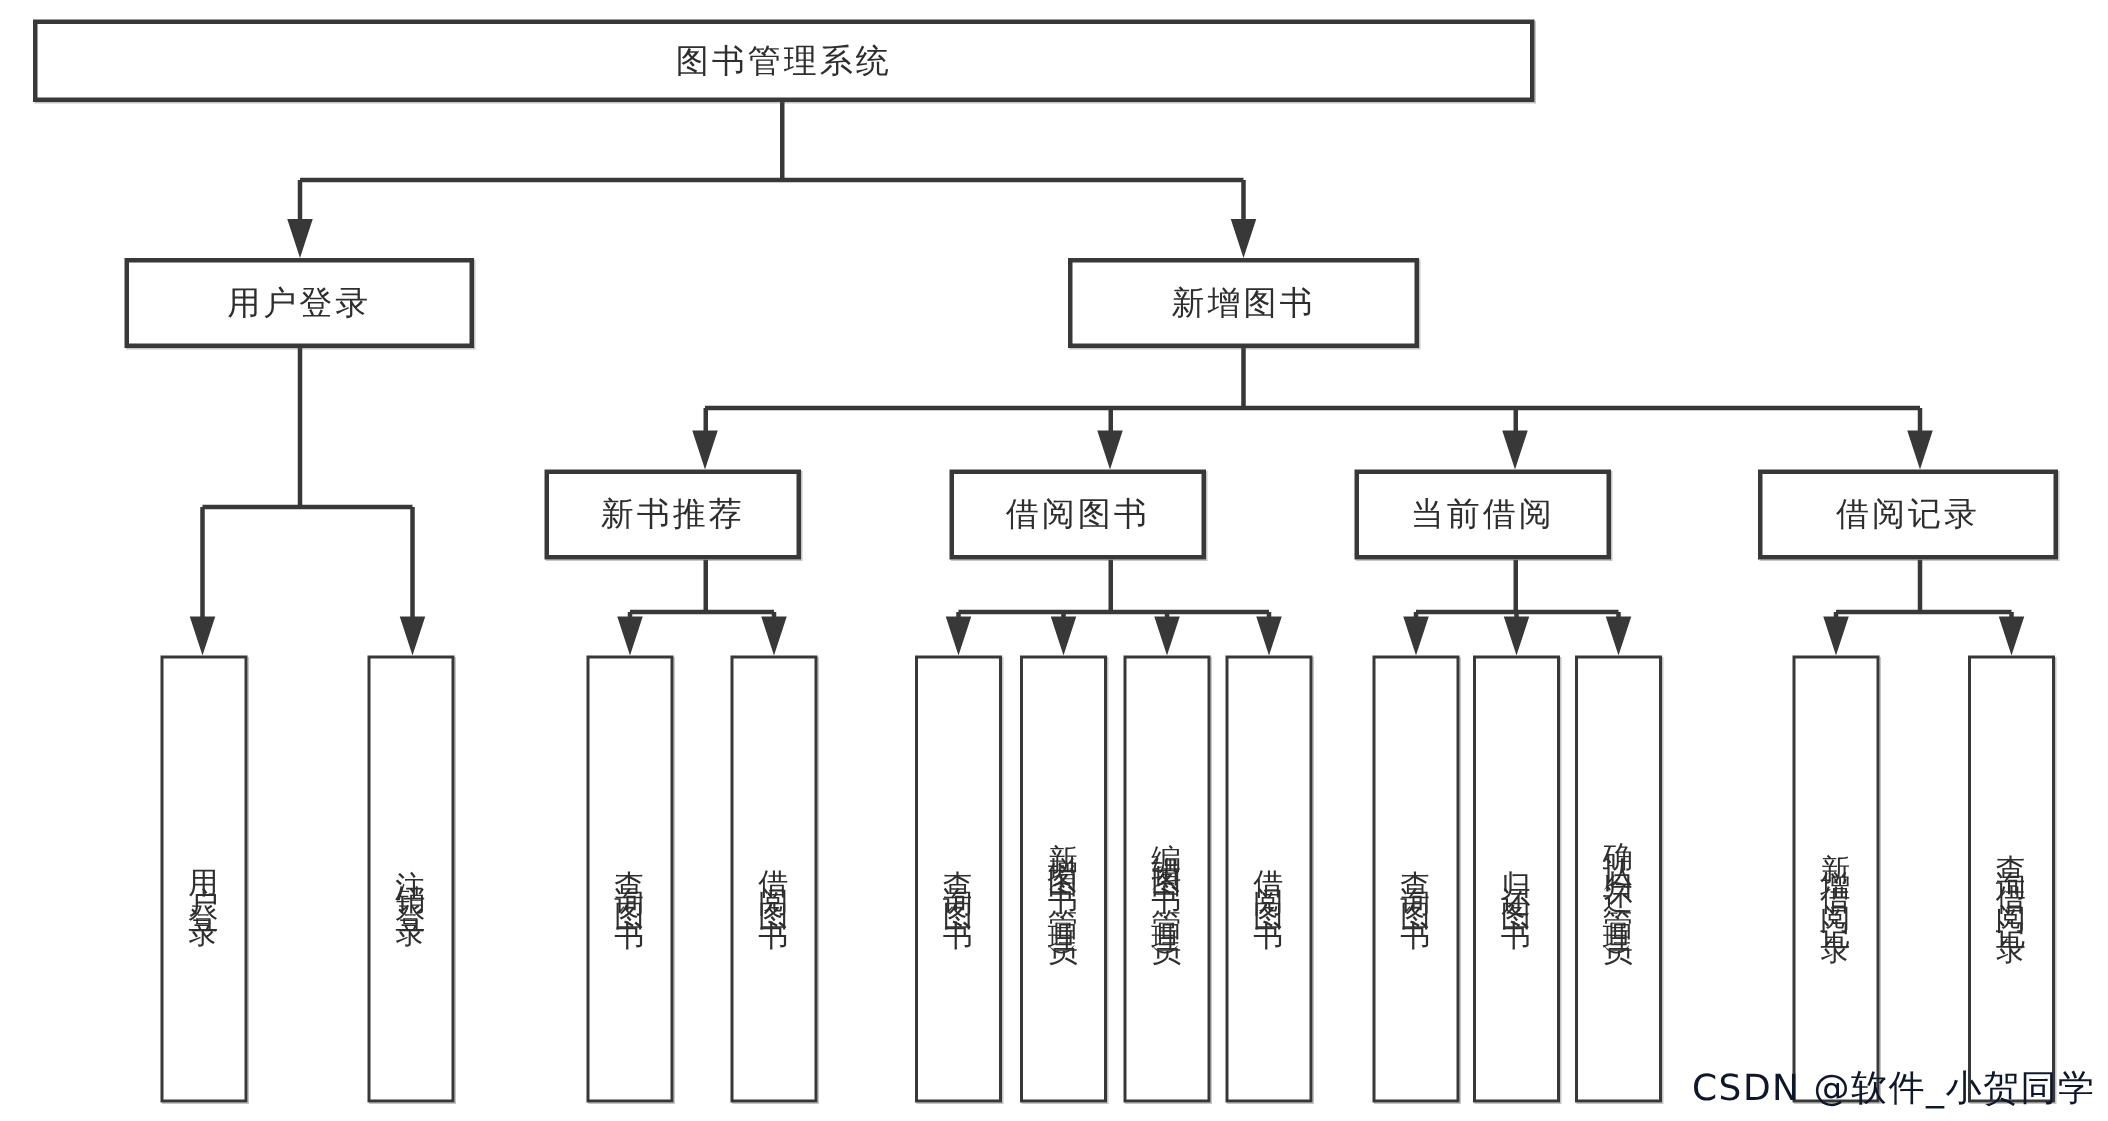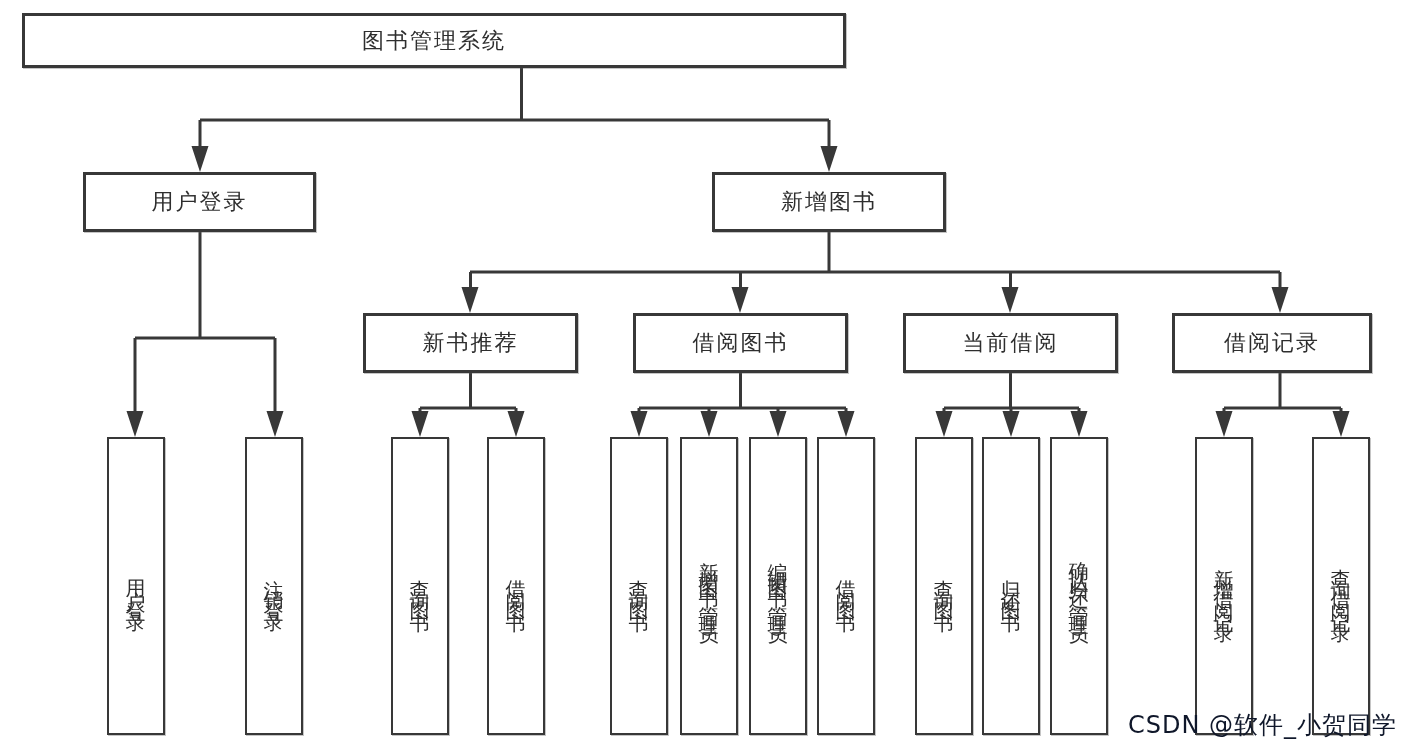--- a/index.html
+++ b/index.html
@@ -15,24 +15,24 @@
     position:absolute;
     box-sizing:border-box;
     background:#ffffff;
     border:3px solid #383838;
     color:#2e2e2e;
     display:flex;align-items:center;justify-content:center;
     text-align:center;
     box-shadow:1px 1px 0 rgba(90,90,90,0.35);
   }
   .h-box{font-size:22px;letter-spacing:2px;white-space:nowrap;}
-  .root{left:22px;top:13px;width:824px;height:55px;}
+  .root{left:22px;top:13px;width:1001px;height:55px;}
   .lv2-login{left:83px;top:172px;width:233px;height:60px;}
   .lv2-mgmt{left:712px;top:172px;width:234px;height:60px;}
-  .lv3{top:313px;width:215px;height:60px;}
+  .lv3{top:313px;width:171px;height:60px;}
   .lv3-a{left:363px;}
   .lv3-b{left:633px;}
   .lv3-c{left:903px;}
   .lv3-d{left:1172px;width:200px;}
   .v-box{
     top:437px;width:58px;height:298px;
     border-width:2px;
     writing-mode:vertical-rl;
     text-orientation:mixed;
     font-size:20px;

